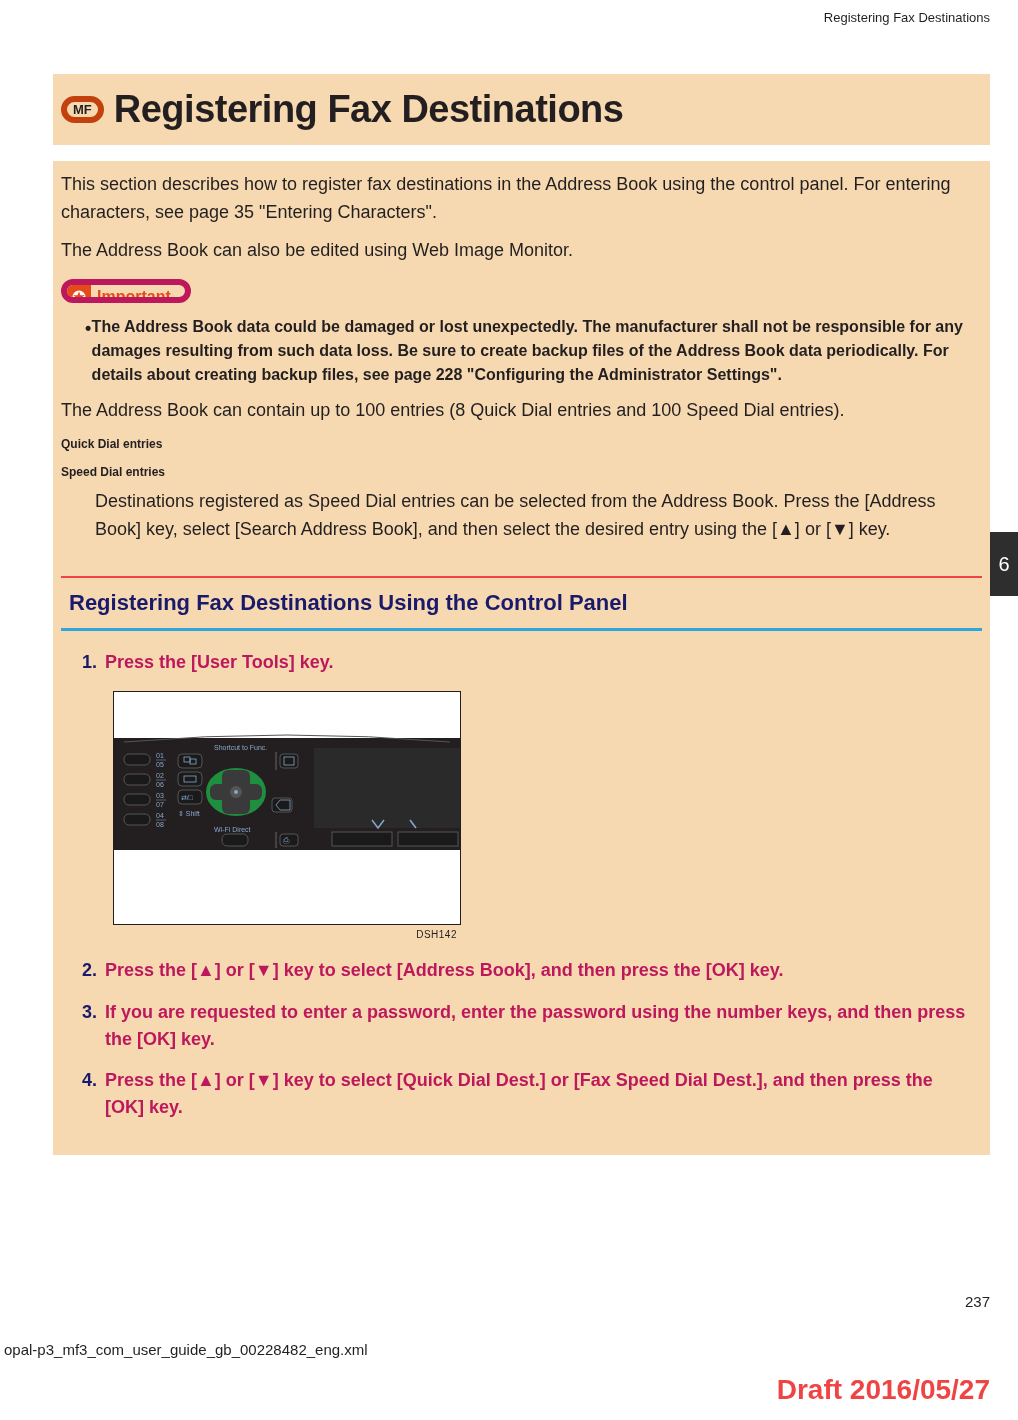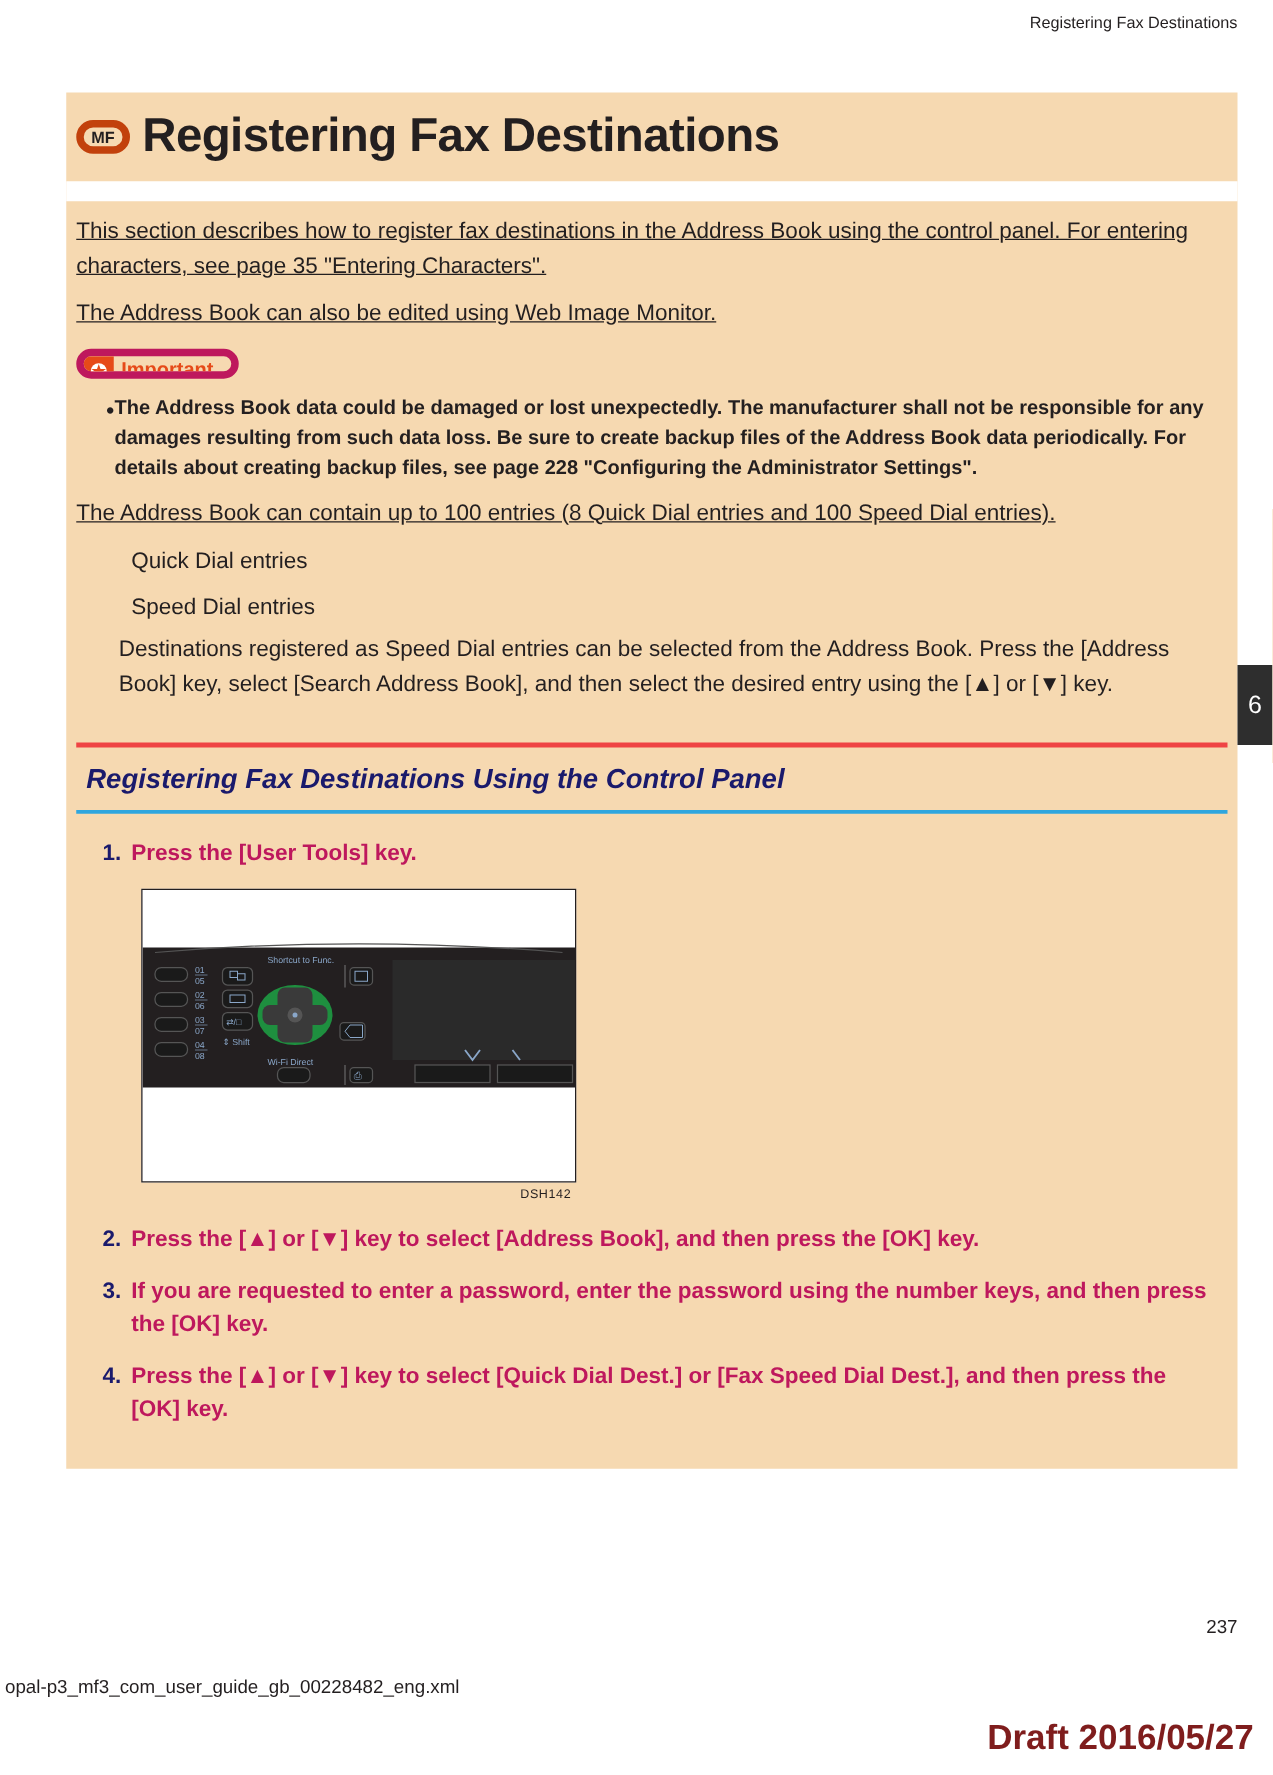--- a/index.html
+++ b/index.html
@@ -39,21 +39,21 @@
     padding: 0px 6px;
     margin-right: 10px;
   }
   .h1 {
     font-size: 38px;
     font-weight: 600;
     letter-spacing: -0.5px;
   }
   .gap { height: 16px; background: #fff; }
   .body { padding: 10px 8px 0 8px; font-size: 18px; line-height: 1.55; font-weight: 300; }
-  .para { margin-bottom: 10px; text-decoration: underline; }
+  .para { margin-bottom: 10px; }
   .important-pill {
     display: inline-flex;
     align-items: flex-start;
     border: 6px solid #be185d;
     border-radius: 18px;
     overflow: hidden;
     height: 24px;
     margin: 4px 0 12px 0;
   }
   .important-pill .star {
@@ -65,28 +65,27 @@
   }
   .important-pill .lbl {
     color: #e64a19;
     font-weight: 600;
     padding: 0 14px 0 6px;
     font-size: 16px;
   }
   .bullet-row { display: flex; padding-left: 24px; margin-bottom: 10px; }
   .bullet-row .dot { width: 18px; font-weight: 600; }
   .bullet-row .txt { font-weight: 600; font-size: 16px; line-height: 1.5; }
-  .def-term { font-weight: 400; font-size: 18px; margin-top: 10px; margin-left: 44px; }
+  .def-term { font-weight: 700; font-size: 12px; margin-top: 10px; }
   .def-body { padding-left: 34px; margin-top: 6px; font-size: 18px; line-height: 1.55; font-weight: 300; }
   .h2-block {
-    border-top: 4px solid #ef4444;
+    border-top: 2px solid #ef4444;
     border-bottom: 3px solid #2fa6de;
     margin: 32px 0 18px 0;
     padding: 8px 8px;
-    font-style: italic;
   }
   .h2 { font-size: 22px; font-weight: 600; color: #1a1a6c; }
   .steps { padding: 0 8px; }
   .step { display: flex; margin-bottom: 14px; }
   .step-num { width: 36px; font-weight: 600; color: #1a1a6c; font-size: 18px; text-align: right; padding-right: 8px; }
   .step-txt { font-weight: 600; color: #be185d; font-size: 18px; line-height: 1.5; flex: 1; }
   .panel-figure {
     width: 348px;
     margin: 4px 0 14px 44px;
   }
@@ -106,22 +105,22 @@
     position: absolute;
     left: 0; right: 28px; bottom: 62px;
     display: flex; justify-content: space-between;
     font-size: 15px;
     padding-left: 4px;
   }
   .footer .file { font-weight: 300; margin-top: 48px; }
   .footer .pg { font-weight: 300; }
   .draft {
     position: absolute;
-    right: 15px; bottom: 14px;
-    color: #7f1d1d;
+    right: 28px; bottom: 14px;
+    color: #ef4444;
     font-size: 28px;
     font-weight: 600;
   }
 </style>
 </head>
 <body>
 
 <div class="running-head">Registering Fax Destinations</div>
 
 <div class="content-frame">

